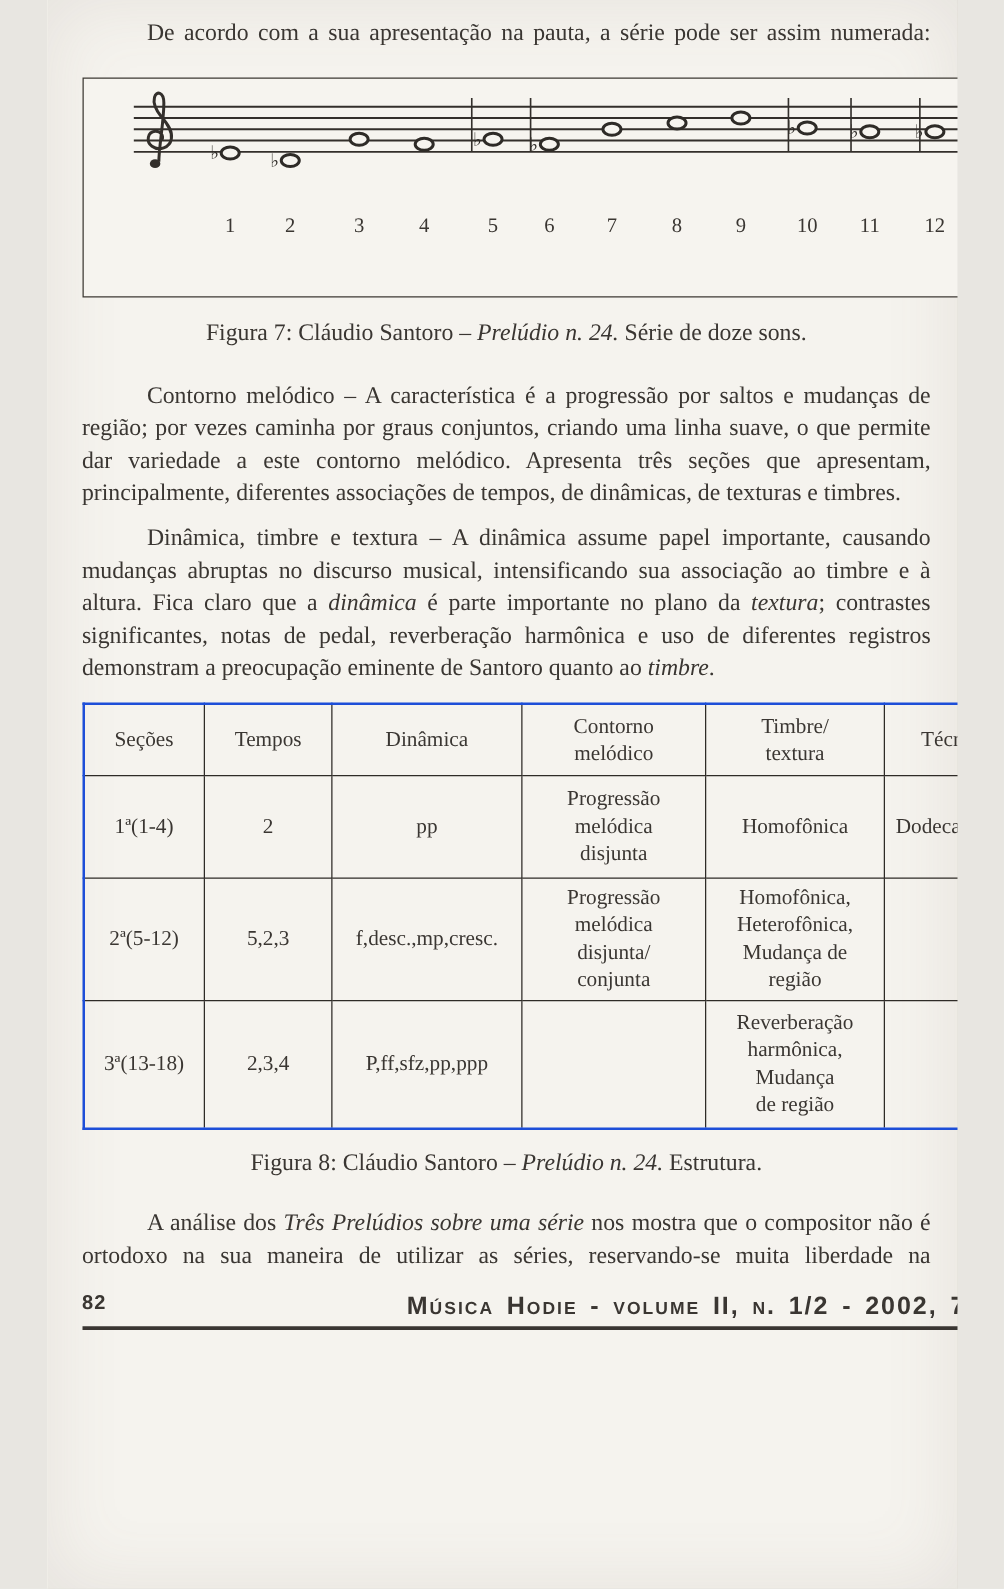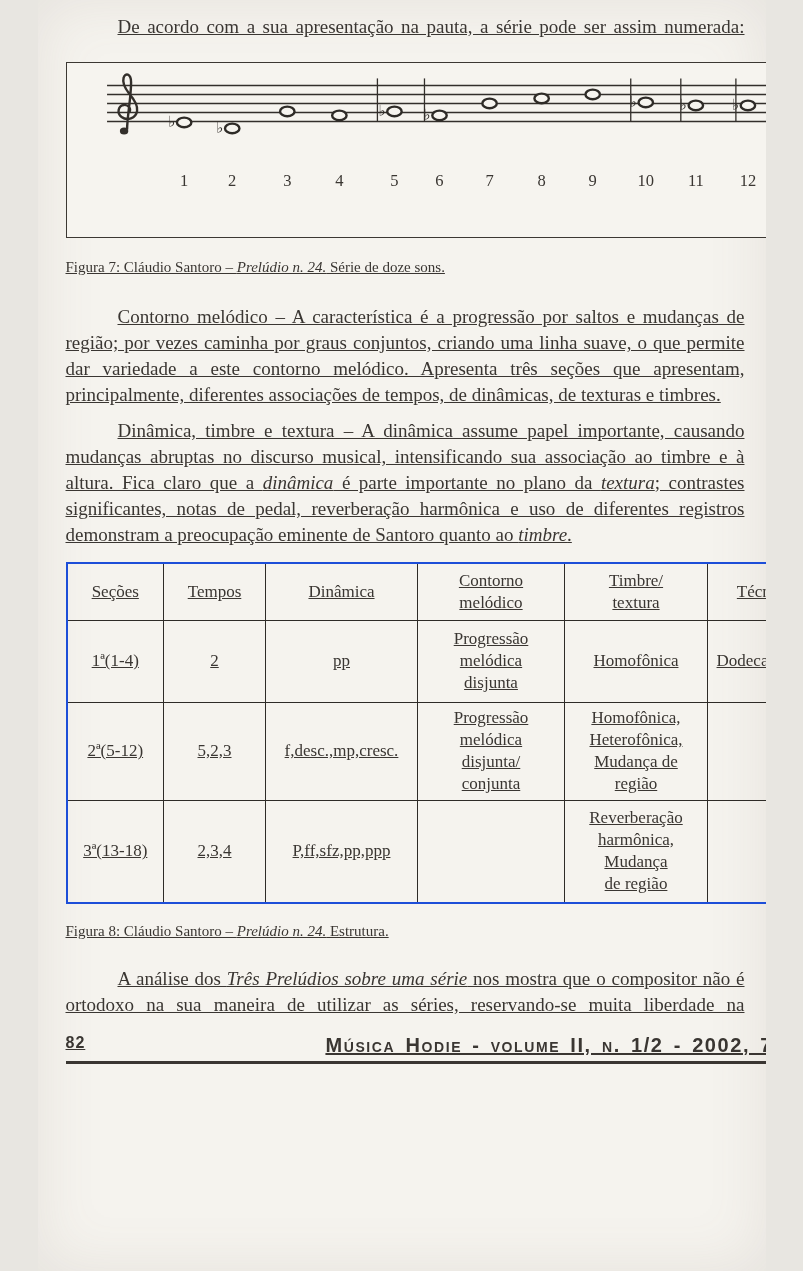--- a/index.html
+++ b/index.html
@@ -7,43 +7,43 @@
     position:relative;
     width:728px;height:1271px;
     box-sizing:border-box;
     margin:0 auto;
     padding:14px 21px 0 28px;
     background:#f5f3ee;
     box-shadow:inset 0 0 60px rgba(120,110,95,.12);
     font-family:"Liberation Serif", serif;
     color:#3a3632;
     overflow:hidden;
-    text-decoration:underline;
   }
   .body-text{
     margin:0 0 10px 0;
     font-size:19px;
     line-height:26px;
     text-align:justify;
     text-indent:52px;
   }
   .intro{margin-bottom:22px;text-align-last:justify;}
   .cont{text-align-last:justify;margin-bottom:0;}
   .em{font-style:italic;}
   .figure-box{
     box-sizing:border-box;
     width:754px;height:176px;
     border:1.5px solid #3c3833;
     margin:0 0 18px 0;
     background:#f6f4ef;
   }
   .figure-box svg{display:block;width:100%;height:100%;}
   .caption{
-    font-size:15px;
+    font-size:19px;
     line-height:22px;
+    text-align:center;
     margin:0 0 26px 0;
   }
   .caption-8{margin-bottom:24px;}
   .staff-line{stroke:#332f2b;stroke-width:1.5;}
   .clef-stroke{fill:none;stroke:#332f2b;stroke-width:2.4;}
   .clef-blob{fill:#332f2b;}
   .notehead{fill:#f6f4ef;stroke:#2e2b27;stroke-width:2.4;}
   .flat{font:15px "DejaVu Sans", sans-serif;fill:#2e2b27;}
   .notenum{font:16.5px "Liberation Serif", serif;fill:#3a3632;text-anchor:middle;}
   .barline{stroke:#332f2b;stroke-width:1.3;}

